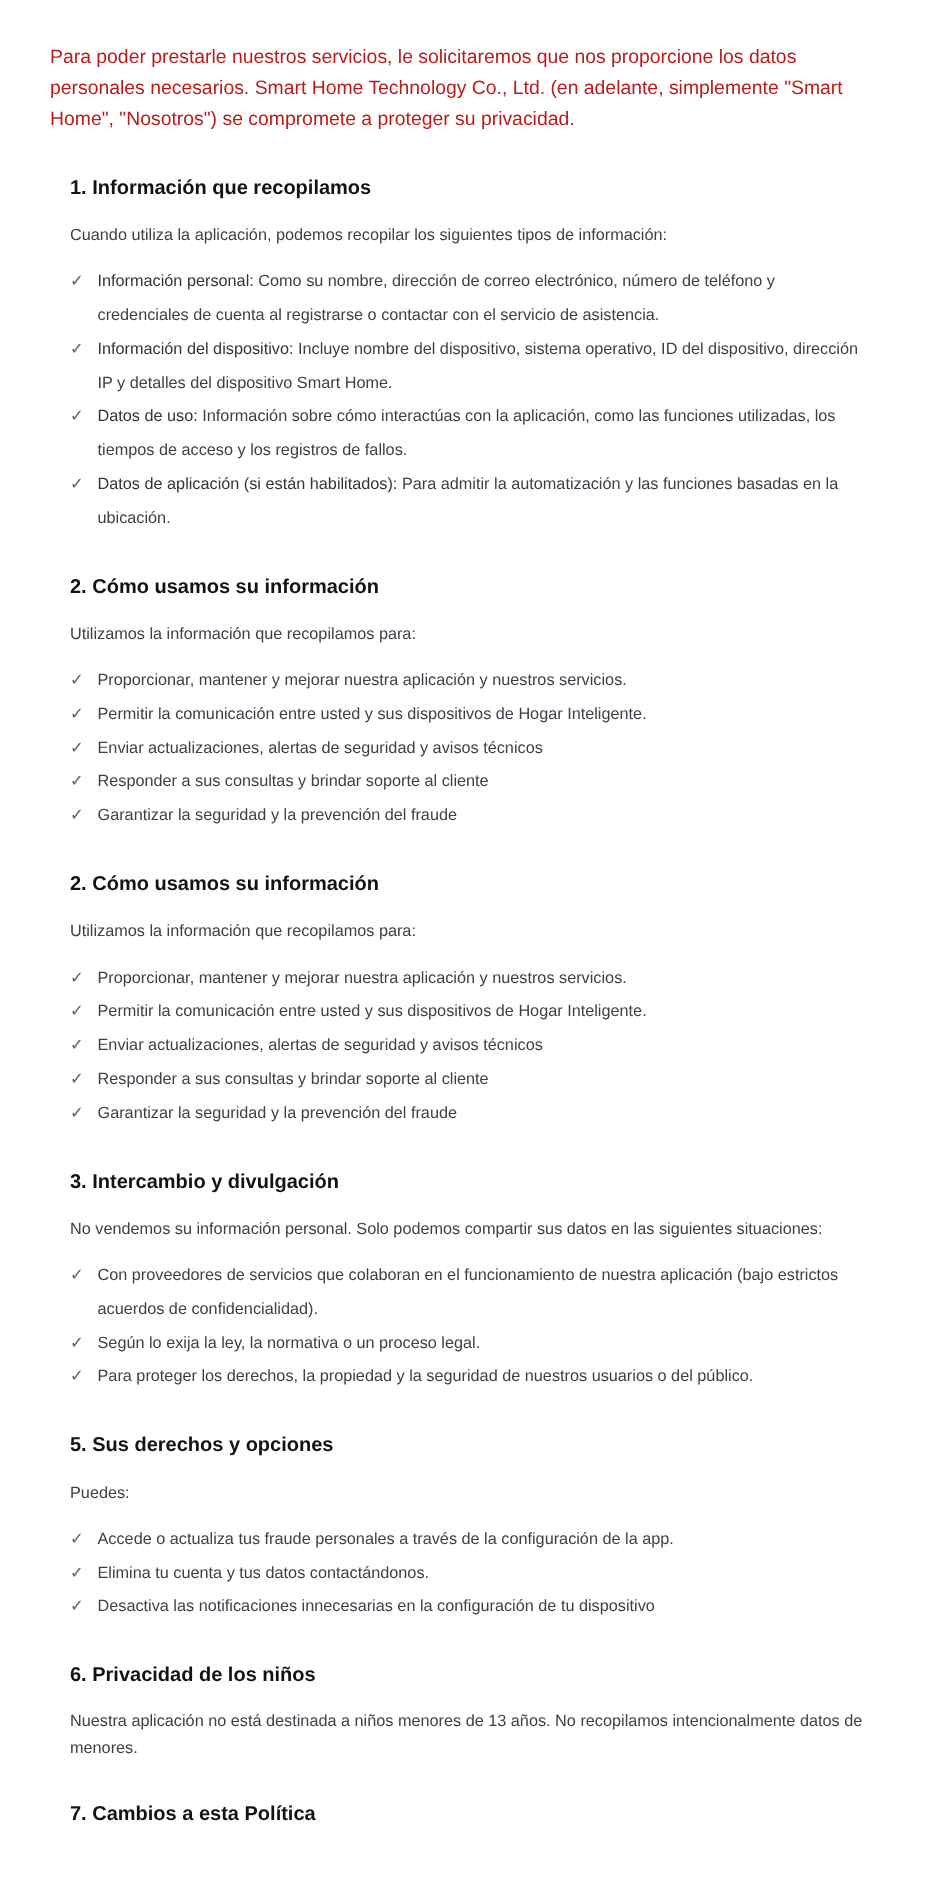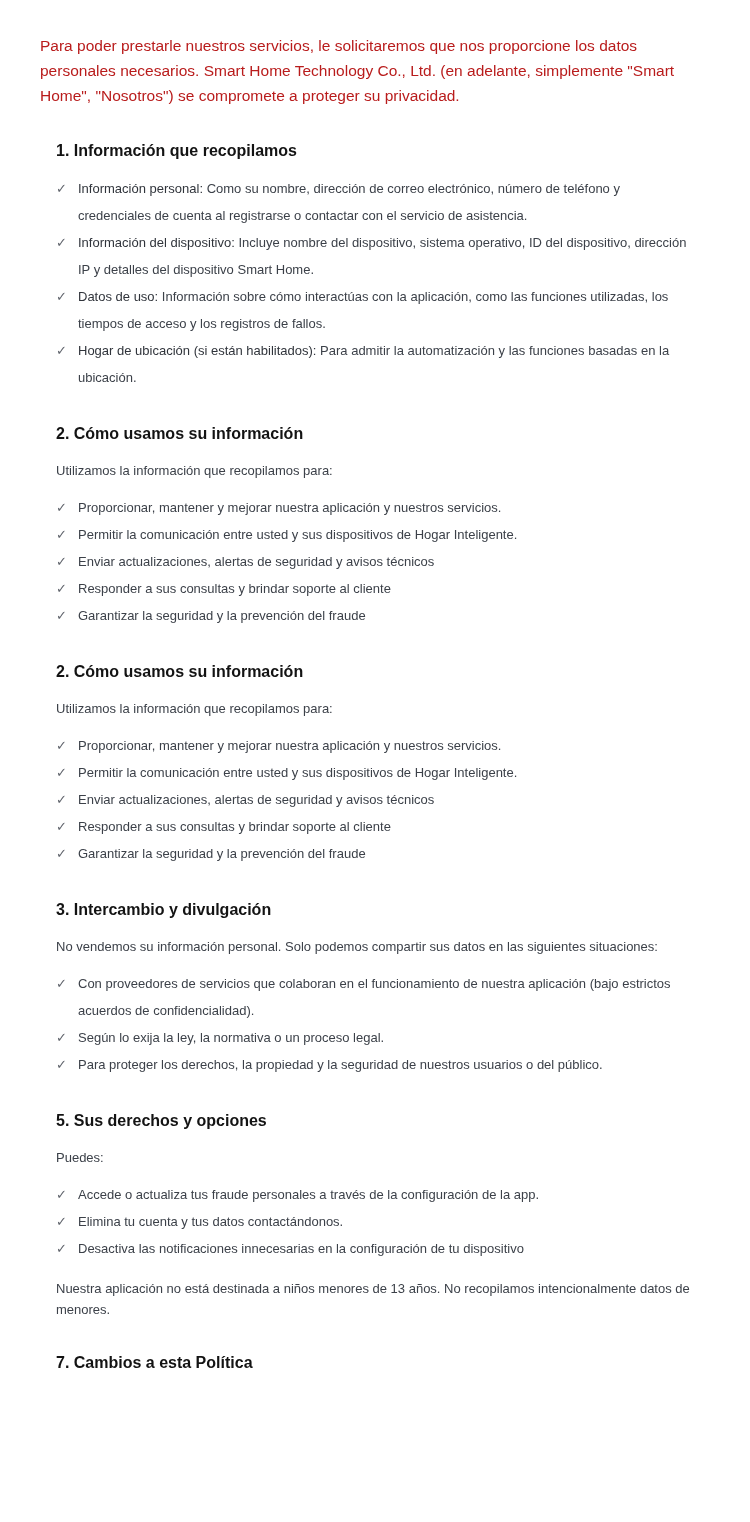--- a/index.html
+++ b/index.html
@@ -69,36 +69,37 @@
   }
 </style>
 </head>
 <body>
 
 <div class="container">
   <p class="intro">Para poder prestarle nuestros servicios, le solicitaremos que nos proporcione los datos personales necesarios. Smart Home Technology Co., Ltd. (en adelante, simplemente "Smart Home", "Nosotros") se compromete a proteger su privacidad.</p>
   <div id="sections">
       <section class="section">
         <h2 class="section-heading">1. Información que recopilamos</h2>
+        <p class="section-paragraph">Cuando utiliza la aplicación, podemos recopilar los siguientes tipos de información:</p>
         <ul class="check-list">
           <li>
             <span class="check-icon">✓</span>
             <span class="li-text"><strong>Información personal:</strong> Como su nombre, dirección de correo electrónico, número de teléfono y credenciales de cuenta al registrarse o contactar con el servicio de asistencia.</span>
           </li>
           <li>
             <span class="check-icon">✓</span>
             <span class="li-text"><strong>Información del dispositivo:</strong> Incluye nombre del dispositivo, sistema operativo, ID del dispositivo, dirección IP y detalles del dispositivo Smart Home.</span>
           </li>
           <li>
             <span class="check-icon">✓</span>
             <span class="li-text"><strong>Datos de uso:</strong> Información sobre cómo interactúas con la aplicación, como las funciones utilizadas, los tiempos de acceso y los registros de fallos.</span>
           </li>
           <li>
             <span class="check-icon">✓</span>
-            <span class="li-text"><strong>Hogar de ubicación (si están habilitados):</strong> Para admitir la automatización y las funciones basadas en la ubicación.</span>
+            <span class="li-text"><strong>Datos de aplicación (si están habilitados):</strong> Para admitir la automatización y las funciones basadas en la ubicación.</span>
           </li>
         </ul>
       </section>
       <section class="section">
         <h2 class="section-heading">2. Cómo usamos su información</h2>
         <p class="section-paragraph">Utilizamos la información que recopilamos para:</p>
         <ul class="check-list">
           <li>
             <span class="check-icon">✓</span>
             <span class="li-text">Proporcionar, mantener y mejorar nuestra aplicación y nuestros servicios.</span>
@@ -177,19 +178,20 @@
             <span class="check-icon">✓</span>
             <span class="li-text">Elimina tu cuenta y tus datos contactándonos.</span>
           </li>
           <li>
             <span class="check-icon">✓</span>
             <span class="li-text">Desactiva las notificaciones innecesarias en la configuración de tu dispositivo</span>
           </li>
         </ul>
       </section>
       <section class="section">
+        <h2 class="section-heading">6. Privacidad de los niños</h2>
         <p class="section-paragraph">Nuestra aplicación no está destinada a niños menores de 13 años. No recopilamos intencionalmente datos de menores.</p>
       </section>
       <section class="section">
         <h2 class="section-heading">7. Cambios a esta Política</h2>
       </section>
     </div>
 </div>
 
 </body></html>

